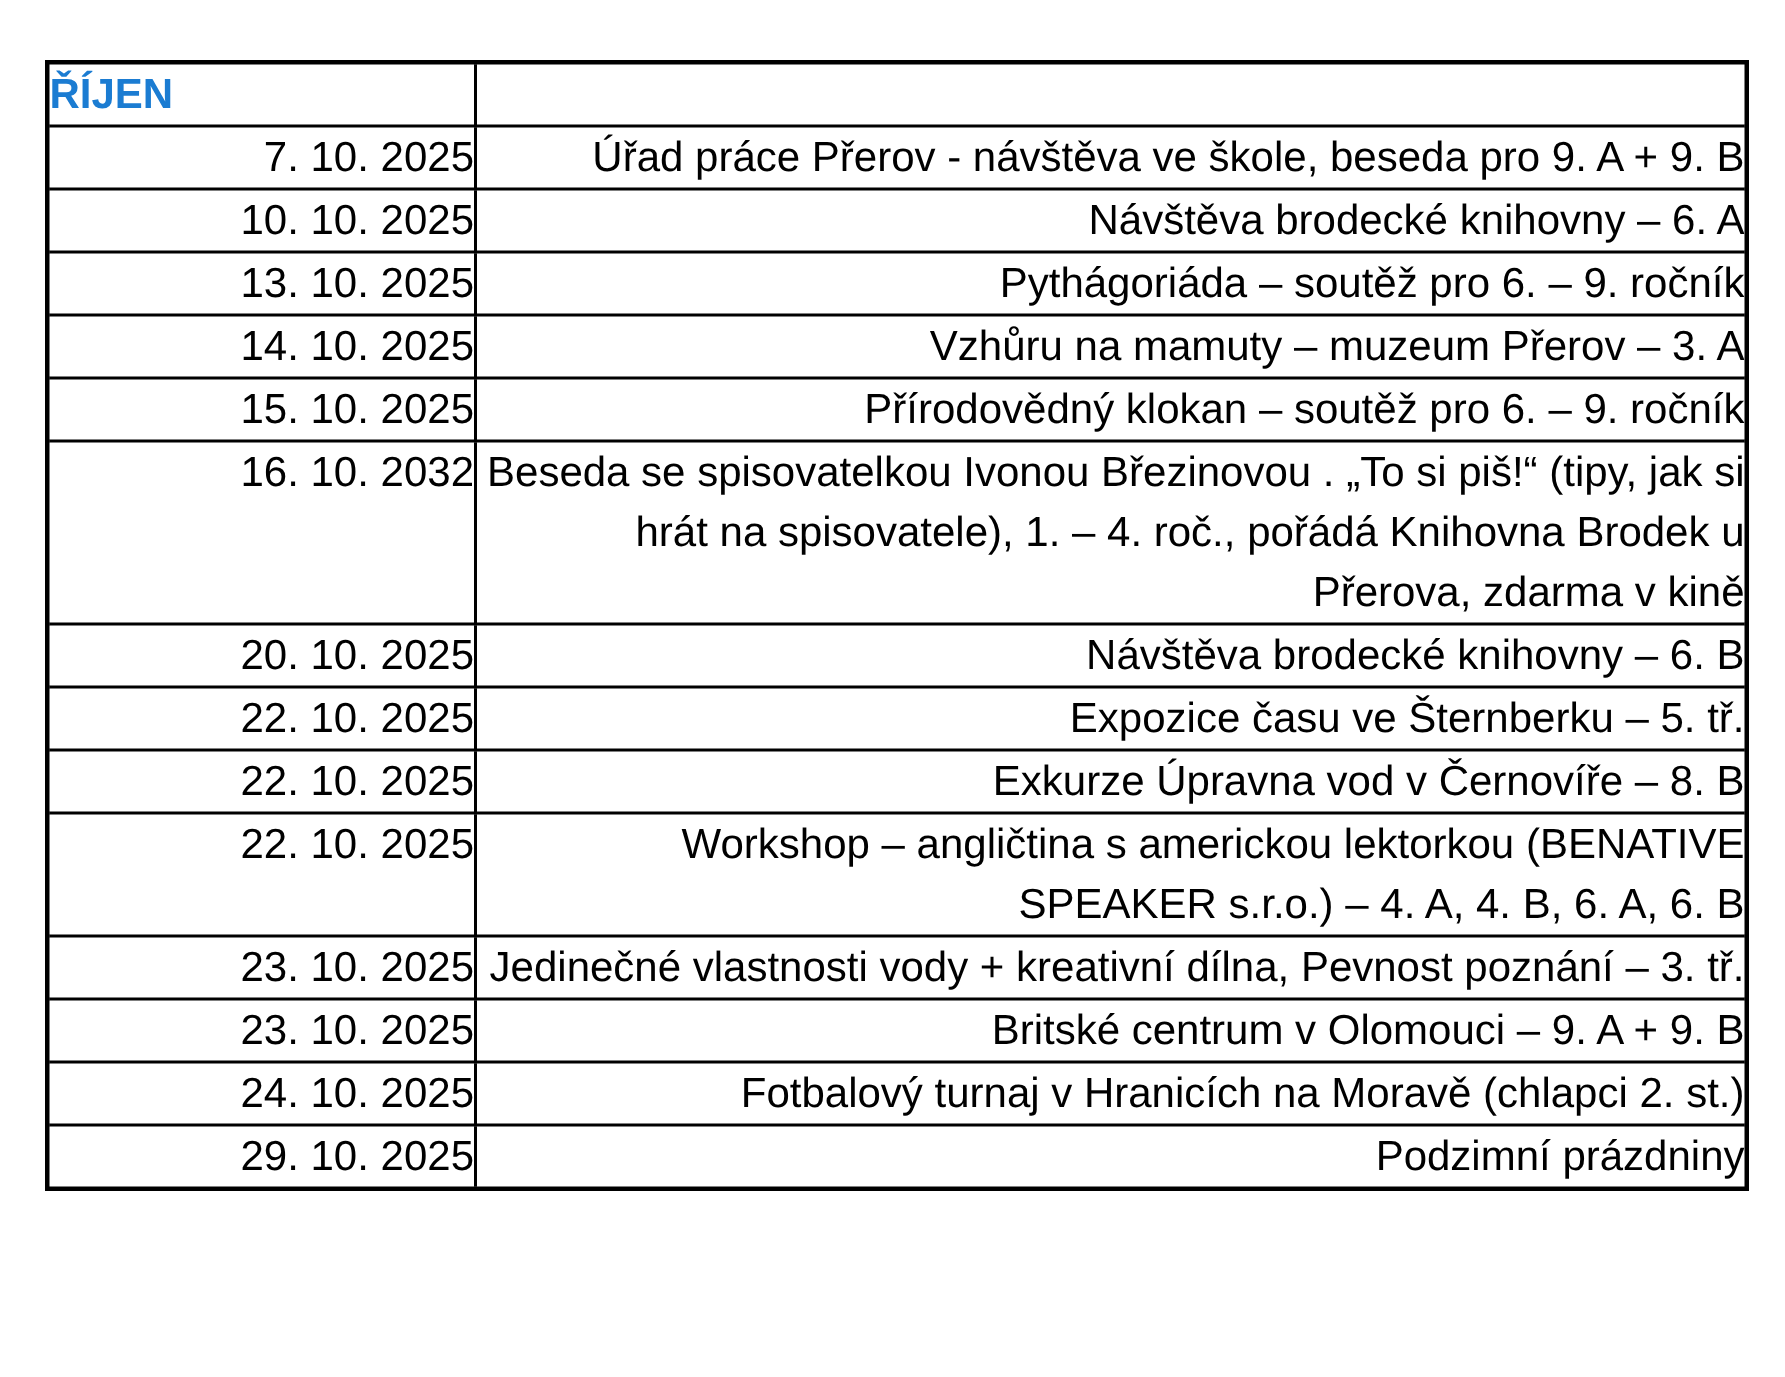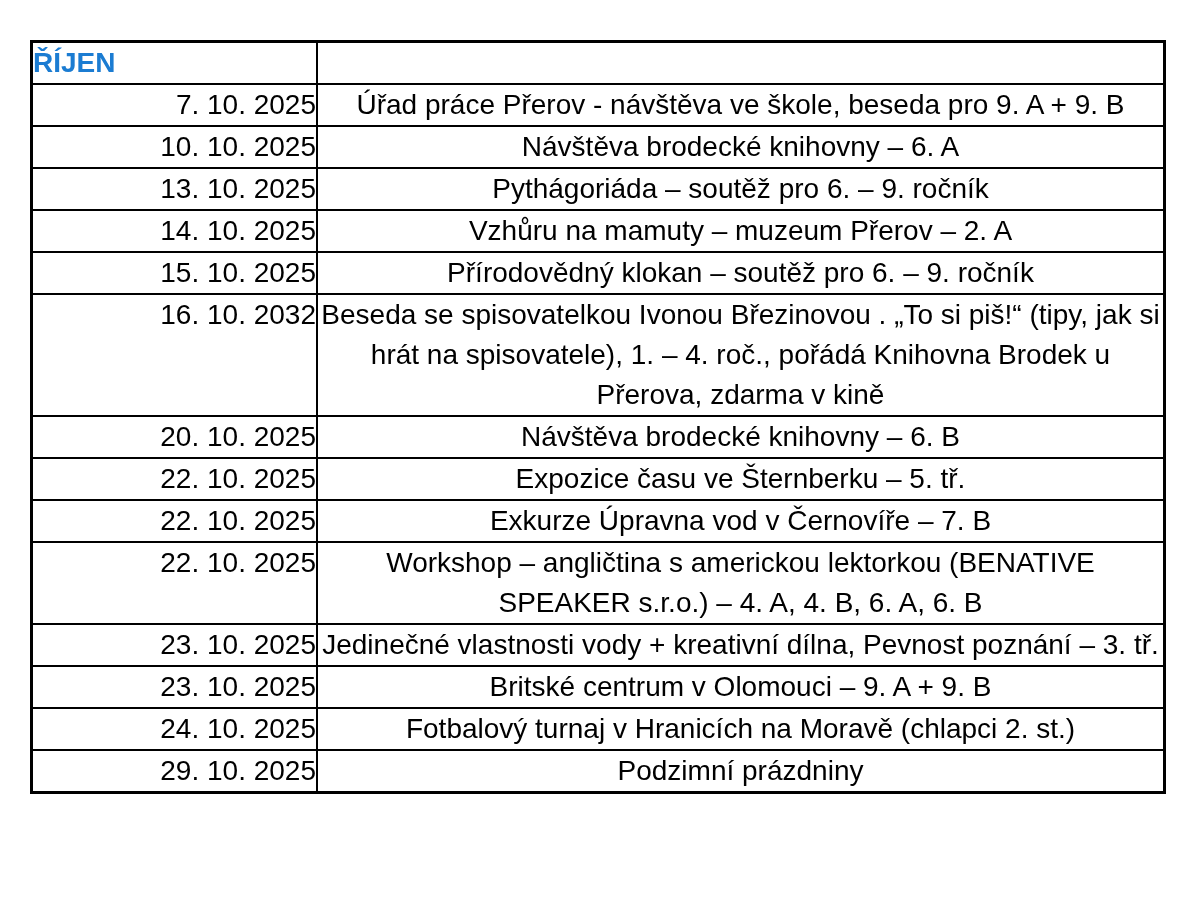--- a/index.html
+++ b/index.html
@@ -36,21 +36,21 @@
     overflow: hidden;
   }
   td.col-date { width: 283px; }
   td.col-event { width: 845px; }
   td.date-cell {
     font-weight: normal;
     text-align: right;
     padding-right: 11px;
   }
   td.event-cell {
-    text-align: center;
+    text-align: right;
     padding-left: 13px;
     padding-right: 10px;
     margin-left: 29px;
   }
   td.month-cell {
     font-weight: bold;
     text-align: left;
     padding-left: 13px;
     color: #1B7CD2;
   }
@@ -73,41 +73,41 @@
       <tr>
         <td class="col-date date-cell">10. 10. 2025</td>
         <td class="col-event event-cell">Návštěva brodecké knihovny – 6. A</td>
       </tr>
       <tr>
         <td class="col-date date-cell">13. 10. 2025</td>
         <td class="col-event event-cell">Pythágoriáda – soutěž pro 6. – 9. ročník</td>
       </tr>
       <tr>
         <td class="col-date date-cell">14. 10. 2025</td>
-        <td class="col-event event-cell">Vzhůru na mamuty – muzeum Přerov – 2. A</td>
+        <td class="col-event event-cell">Vzhůru na mamuty – muzeum Přerov – 3. A</td>
       </tr>
       <tr>
         <td class="col-date date-cell">15. 10. 2025</td>
         <td class="col-event event-cell">Přírodovědný klokan – soutěž pro 6. – 9. ročník</td>
       </tr>
       <tr>
         <td class="col-date date-cell">16. 10. 2032</td>
         <td class="col-event event-cell">Beseda se spisovatelkou Ivonou Březinovou . „To si piš!“ (tipy, jak si hrát na spisovatele), 1. – 4. roč., pořádá Knihovna Brodek u Přerova, zdarma v kině</td>
       </tr>
       <tr>
         <td class="col-date date-cell">20. 10. 2025</td>
         <td class="col-event event-cell">Návštěva brodecké knihovny – 6. B</td>
       </tr>
       <tr>
         <td class="col-date date-cell">22. 10. 2025</td>
         <td class="col-event event-cell">Expozice času ve Šternberku – 5. tř.</td>
       </tr>
       <tr>
         <td class="col-date date-cell">22. 10. 2025</td>
-        <td class="col-event event-cell">Exkurze Úpravna vod v Černovíře – 7. B</td>
+        <td class="col-event event-cell">Exkurze Úpravna vod v Černovíře – 8. B</td>
       </tr>
       <tr>
         <td class="col-date date-cell">22. 10. 2025</td>
         <td class="col-event event-cell">Workshop – angličtina s americkou lektorkou (BENATIVE SPEAKER s.r.o.) – 4. A, 4. B, 6. A, 6. B</td>
       </tr>
       <tr>
         <td class="col-date date-cell">23. 10. 2025</td>
         <td class="col-event event-cell">Jedinečné vlastnosti vody + kreativní dílna, Pevnost poznání – 3. tř.</td>
       </tr>
       <tr>

